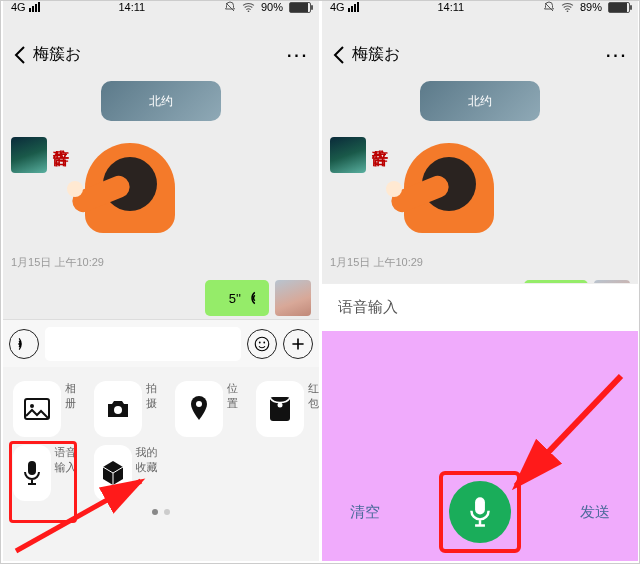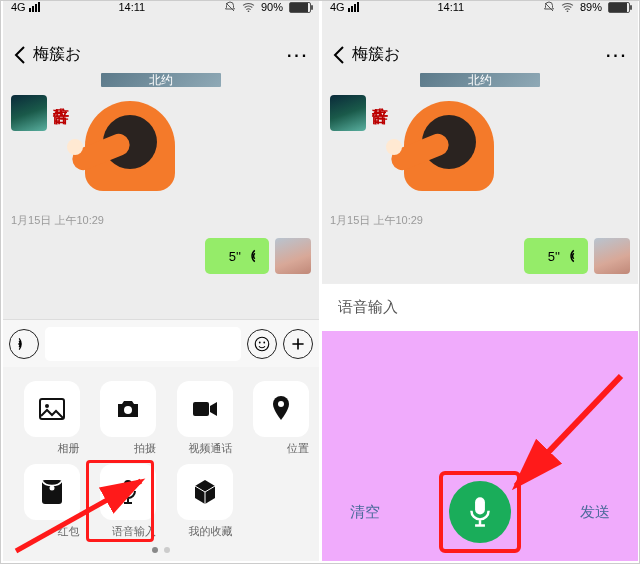--- a/index.html
+++ b/index.html
@@ -19,21 +19,21 @@
   .batt{width:22px;height:11px;border:1px solid #555;border-radius:2px;position:relative}
   .batt::after{content:"";position:absolute;right:-3px;top:2px;width:2px;height:5px;background:#555;border-radius:1px}
   .batt i{display:block;height:100%;background:#333}
   
   .hdr{height:42px;background:#ededed;display:flex;align-items:flex-end;padding:0 10px}
   .hdr .title{font-size:16px;font-weight:500;margin-left:6px;color:#000}
   .hdr .sp{flex:1}
   .dots{letter-spacing:2px;font-weight:700}
   
   .chat{flex:1;background:#ededed;overflow:hidden;position:relative;padding:0 8px}
-  .topimg{width:120px;height:14px;margin:8px auto;background:linear-gradient(135deg,#5c7a8a,#8fa9b6);border-radius:1px;color:#fff;display:flex;align-items:center;justify-content:center;font-size:12px}
+  .topimg{width:120px;height:40px;margin:16px auto;background:linear-gradient(135deg,#5c7a8a,#8fa9b6);border-radius:10px;color:#fff;display:flex;align-items:center;justify-content:center;font-size:12px}
   .row{display:flex;margin-top:6px}
   .avatar{width:36px;height:36px;border-radius:4px;flex:0 0 36px}
   .av1{background:linear-gradient(160deg,#0a2a3a 0%,#1a5a4a 50%,#5ab0a0 100%)}
   .av2{background:linear-gradient(160deg,#b8c4d0 0%,#d8a898 60%,#c08878 100%)}
   .msgtxt{margin-left:6px;font-size:16px;font-weight:700;color:#b00;writing-mode:vertical-rl;line-height:1}
   .sticker{width:110px;height:110px;margin-left:6px;position:relative}
   .hood{position:absolute;width:90px;height:90px;left:10px;top:6px;background:#f47a2a;border-radius:50% 50% 20% 20%}
   .hoodin{position:absolute;width:54px;height:54px;left:28px;top:20px;background:#2a2320;border-radius:50%}
   .arm{position:absolute;width:60px;height:22px;left:-4px;top:46px;background:#f47a2a;border-radius:12px;transform:rotate(-22deg)}
   .hand{position:absolute;width:16px;height:16px;left:-8px;top:44px;background:#ffe9d2;border-radius:50%}
@@ -41,21 +41,21 @@
   .vrow{display:flex;justify-content:flex-end;align-items:center;margin-top:10px;gap:6px}
   .vbub{background:#95ec69;border-radius:5px;height:36px;min-width:64px;display:flex;align-items:center;justify-content:flex-end;padding:0 10px;font-size:13px;gap:4px}
   .vwave{display:inline-block;transform:scaleX(-1)}
   
   .ibar{height:48px;background:#f7f7f7;border-top:1px solid #ddd;display:flex;align-items:center;padding:0 6px;gap:6px}
   .circ{width:30px;height:30px;border:1.5px solid #222;border-radius:50%;display:flex;align-items:center;justify-content:center;font-size:15px}
   .tin{flex:1;height:34px;background:#fff;border-radius:5px;border:none}
   
   .att{height:194px;background:#f3f3f3;padding:14px 10px 4px}
   .grid{display:grid;grid-template-columns:repeat(4,1fr);gap:8px 10px}
-  .cell{display:flex;flex-direction:column;align-items:flex-end;gap:4px;position:relative}
+  .cell{display:flex;flex-direction:row;align-items:flex-start;gap:4px;position:relative}
   .ico{width:56px;height:56px;background:#fff;border-radius:12px;display:flex;align-items:center;justify-content:center;font-size:22px;color:#111}
   .lbl{font-size:11px;color:#666}
   .hl{position:absolute;border:3px solid #ff1a1a;top:-4px;left:-4px;width:68px;height:82px;border-radius:4px;pointer-events:none}
   .pager{display:flex;justify-content:center;gap:6px;margin-top:8px}
   .pdot{width:6px;height:6px;border-radius:50%;background:#ccc}
   .pdot.on{background:#888}
   
   .vtitle{background:#fff;padding:14px 16px;font-size:15px;color:#555;border-top:1px solid #eee}
   .vpanel{flex:1;background:#f0abfc;position:relative}
   .vctrl{position:absolute;left:0;right:0;bottom:18px;display:flex;align-items:center;justify-content:space-between;padding:0 28px}
@@ -179,29 +179,20 @@
           <span class="lbl">相册</span>
         </div>
         <div class="cell">
           <div class="ico">
               <svg width="26" height="22" viewBox="0 0 26 22">
                 <path d="M3 6h4l2-3h8l2 3h4v13H3z" fill="#111"></path>
                 <circle cx="13" cy="12" r="4" fill="#fff"></circle>
               </svg>
             </div>
           <span class="lbl">拍摄</span>
-        </div>
-        <div class="cell">
-          <div class="ico">
-              <svg width="26" height="18" viewBox="0 0 26 18">
-                <rect x="1" y="2" width="16" height="14" rx="2" fill="#111"></rect>
-                <path d="M18 6l7-4v14l-7-4z" fill="#111"></path>
-              </svg>
-            </div>
-          <span class="lbl">视频通话</span>
         </div>
         <div class="cell">
           <div class="ico">
               <svg width="20" height="26" viewBox="0 0 20 26">
                 <path d="M10 0a8 8 0 0 0-8 8c0 6 8 16 8 16s8-10 8-16a8 8 0 0 0-8-8z" fill="#111"></path>
                 <circle cx="10" cy="8" r="3" fill="#fff"></circle>
               </svg>
             </div>
           <span class="lbl">位置</span>
         </div>

